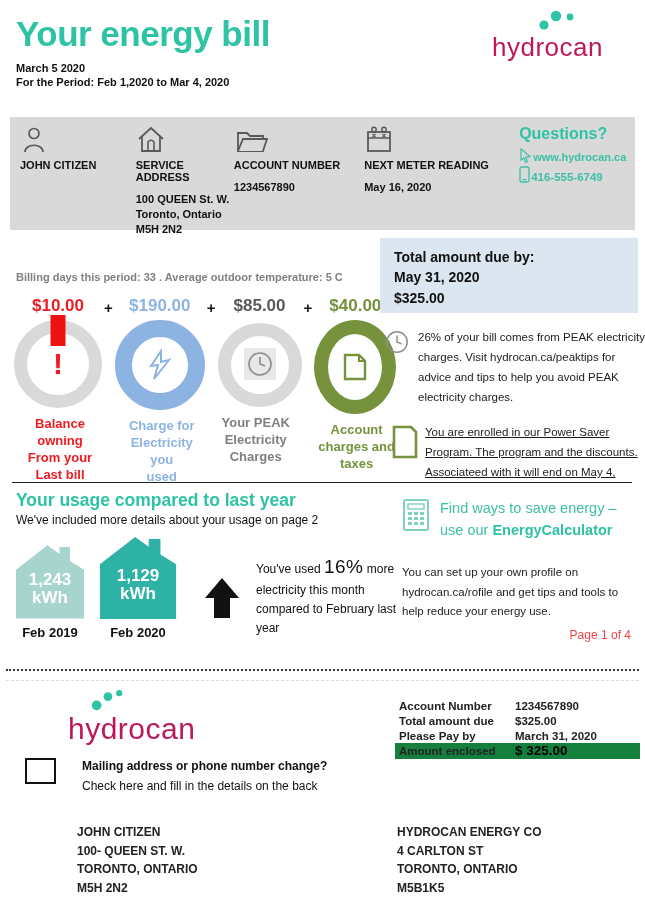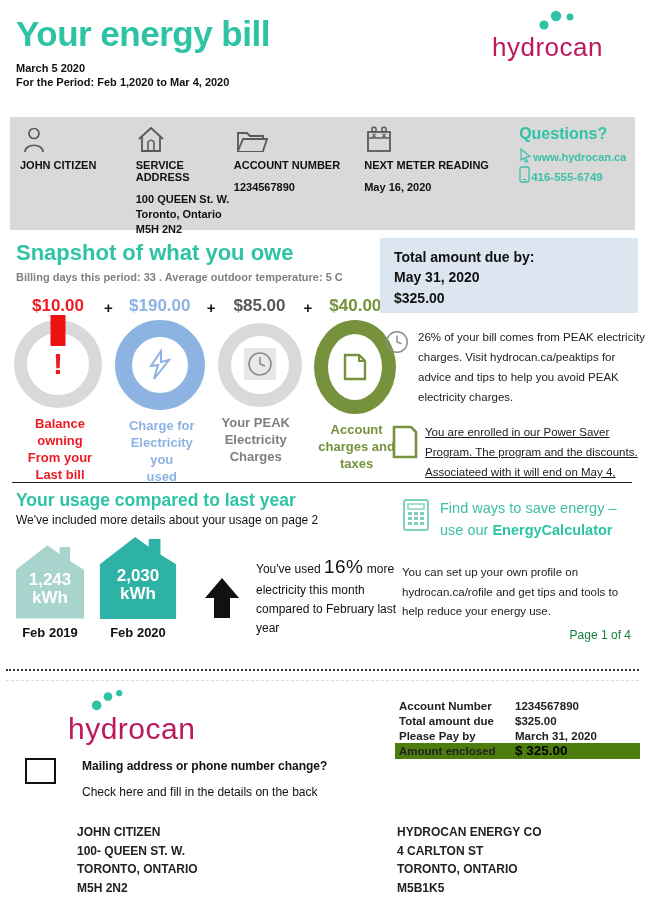--- a/index.html
+++ b/index.html
@@ -82,38 +82,38 @@
   .house-unit { font-size:17px; }
   .house-label { font-size:13px; font-weight:bold; color:#111; margin-top:6px; }
   .up-arrow { position:absolute; top:578px; left:205px; }
   .cmp-text { position:absolute; top:552px; left:256px; width:142px; font-size:12px; color:#111; line-height:1.55; }
   .cmp-pct { font-size:19px; letter-spacing:0.5px; }
   .save-row { position:absolute; top:498px; left:402px; display:flex; width:238px; }
   .save-icon { flex:0 0 38px; }
   .save-heading { font-size:14.5px; color:#3cc0a6; line-height:1.5; }
   .save-bold { font-weight:bold; color:#2ec3a5; }
   .save-text { position:absolute; top:563px; left:402px; width:240px; font-size:11.5px; color:#222; line-height:1.7; }
-  .page-indicator { position:absolute; top:628px; right:14px; font-size:12px; color:#15803d; }
+  .page-indicator { position:absolute; top:628px; right:14px; font-size:12px; color:#ef4444; }
   
   .dotted-divider { position:absolute; top:669px; left:6px; width:633px; border-top:2.4px dotted #333; }
   .faint-divider { position:absolute; top:680px; left:6px; width:633px; border-top:1.5px dashed #dcdcdc; }
   
   .logo-stub { top:688px; left:68px; }
   .logo-stub .logo-word { font-size:30px; }
   .stub-check { position:absolute; top:758px; left:25px; display:flex; width:345px; }
   .checkbox { flex:0 0 31px; width:31px; height:26px; border:2px solid #111; margin-right:26px; background:#fff; }
   .chk-bold { font-size:12px; font-weight:bold; color:#111; line-height:1.4; }
-  .chk-sub { font-size:12px; color:#111; line-height:1.4; margin-top:9px; }
+  .chk-sub { font-size:12px; color:#111; line-height:1.4; margin-top:3px; }
   .addr { position:absolute; font-size:12px; font-weight:600; color:#222; line-height:1.55; }
   .addr-customer { top:823px; left:77px; }
   .addr-company { top:823px; left:397px; }
   .stub-table { position:absolute; top:698px; left:395px; width:245px; font-size:11.5px; }
   .st-row { display:flex; padding:1.5px 4px; color:#222; font-weight:600; }
   .st-row .st-label { width:116px; }
-  .st-row-hl { background:#4d7c0f; }
+  .st-row-hl { background:#15803d; }
   .st-row-hl .st-value { font-weight:bold; font-size:13.5px; color:#000; margin-top:-2px; }
   svg { display:block; }
 </style>
 </head>
 <body>
 
 <div class="page">
 
   <div class="header">
     <div class="title">Your energy bill</div>
@@ -179,21 +179,20 @@
       <div class="q-row bold">
         <svg width="11" height="17" viewBox="0 0 11 17" style="margin:0 1px 0 0">
           <rect x="1" y="1" width="9" height="15" rx="1.5" fill="none" stroke="#3cc0a6" stroke-width="1.3"></rect>
           <line x1="3.7" y1="13.6" x2="7.3" y2="13.6" stroke="#3cc0a6" stroke-width="1.2"></line>
         </svg>
         <span>416-555-6749</span>
       </div>
     </div>
   </div>
 
-  <div class="snap-heading">Snapshot of what you owe</div>
   <div class="snap-sub">Billing days this period: 33 .  Average outdoor temperature: 5 C</div>
 
   <div class="donut-row">
 
     <div class="donut-col" style="width:92px">
       <div class="amount c-red">$10.00</div>
       <div class="ring-wrap">
         <div class="ring ring-gray1"></div>
         <div class="red-seg"></div>
         <div class="ring-center">
@@ -305,21 +304,21 @@
         </div>
       </div>
       <div class="house-label">Feb 2019</div>
     </div>
     <div class="house-wrap">
       <div class="house-box" style="width:80px;height:84px;">
         <svg width="80" height="84" viewBox="0 0 78 86">
           <polygon points="0,30 36,2 50,12 50,4 62,4 62,20 78,30 78,86 0,86" fill="#2fb2a6"></polygon>
         </svg>
         <div class="house-text" style="top:32px;">
-          <div class="house-val">2,030</div>
+          <div class="house-val">1,129</div>
           <div class="house-unit">kWh</div>
         </div>
       </div>
       <div class="house-label">Feb 2020</div>
     </div>
   </div>
 
   <div class="up-arrow">
     <svg width="34" height="40" viewBox="0 0 34 40">
       <polygon points="17,0 34,20 25,20 25,40 9,40 9,20 0,20" fill="#111"></polygon>

